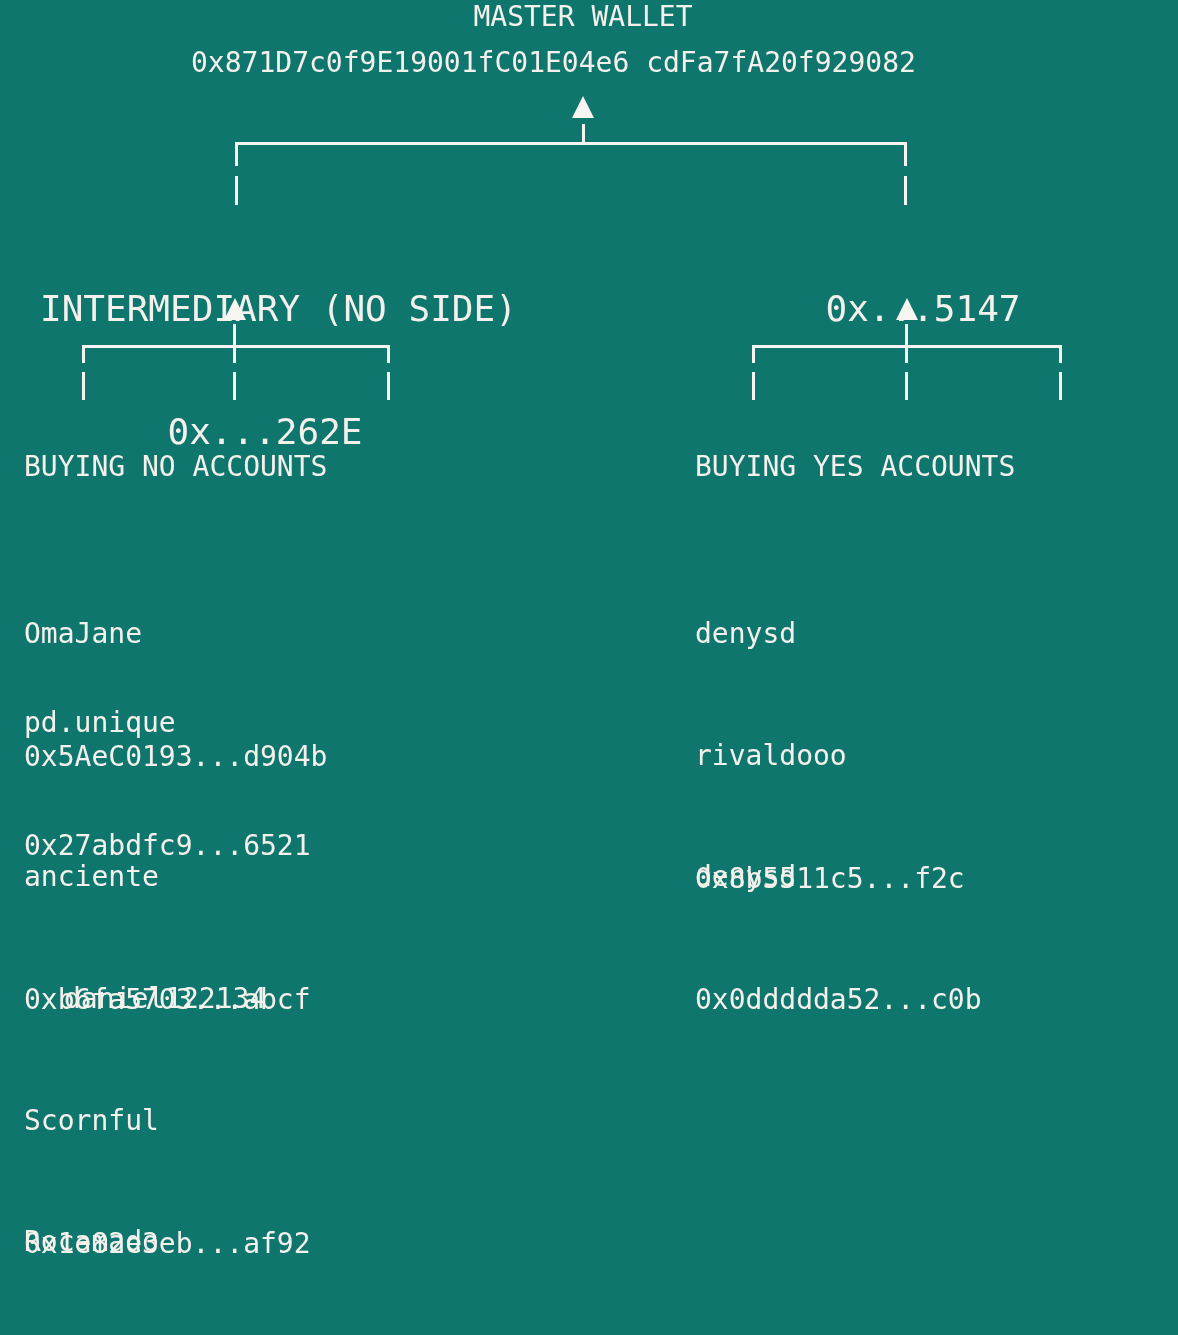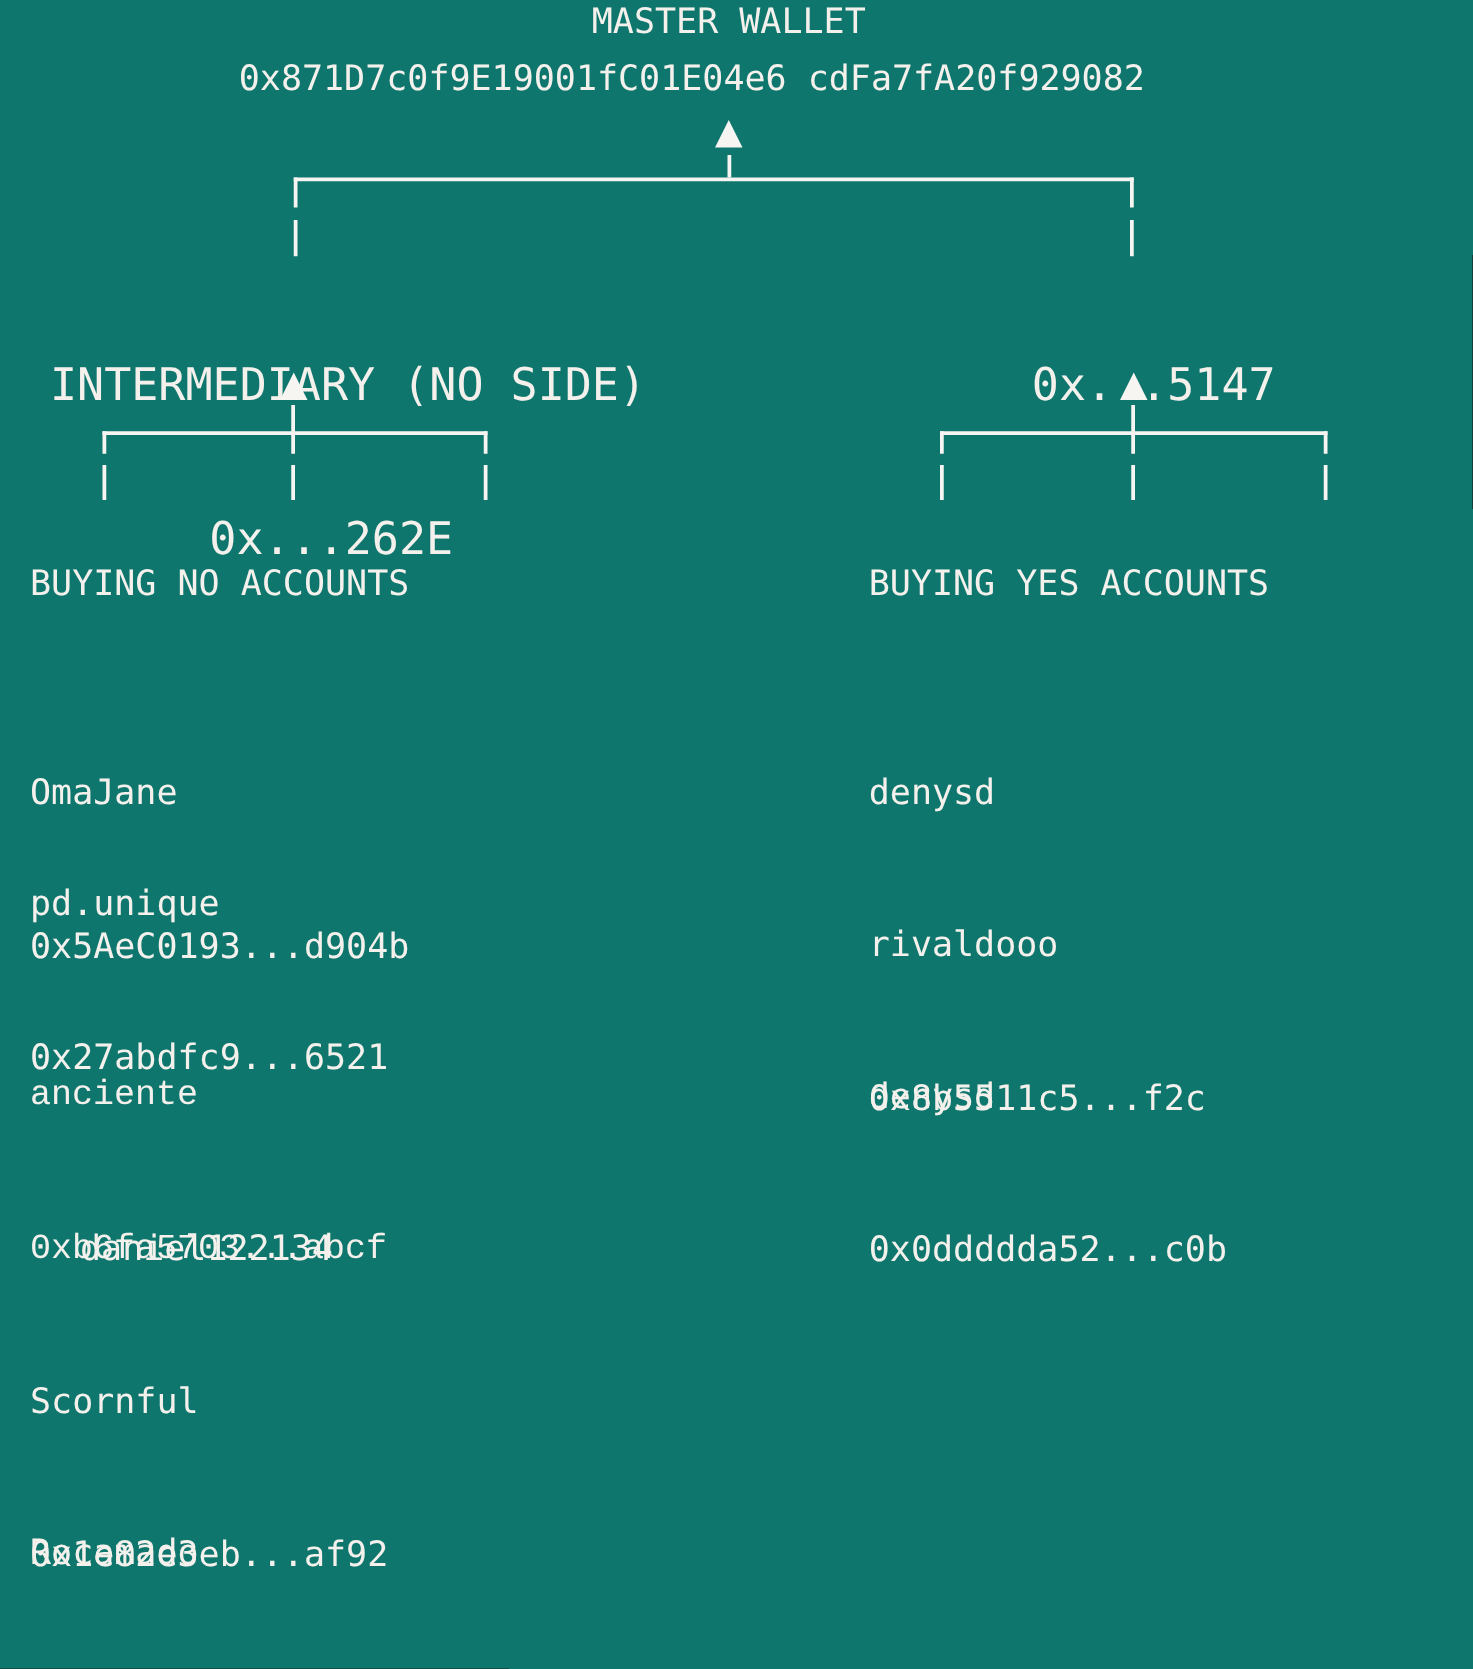--- a/index.html
+++ b/index.html
@@ -100,21 +100,21 @@
   <div class="txt col-left" style="top:450px;">BUYING NO ACCOUNTS</div>
 
   <div class="entry col-left" style="top:531px;">
     <div>OmaJane</div>
     <div>0x5AeC0193...d904b</div>
   </div>
   <div class="entry col-left" style="top:620px;">
     <div>pd.unique</div>
     <div>0x27abdfc9...6521</div>
   </div>
-  <div class="entry col-left" style="top:774px;font-family:Liberation Mono, monospace;">
+  <div class="entry col-left" style="top:774px;">
     <div>anciente</div>
     <div>0xb6fa5703...abcf</div>
   </div>
   <div class="entry col-left" style="top:896px;margin-left:40px;">
     <div>daniel122134</div>
   </div>
   <div class="entry col-left" style="top:1018px;">
     <div>Scornful</div>
     <div>0x1e82e3eb...af92</div>
   </div>

